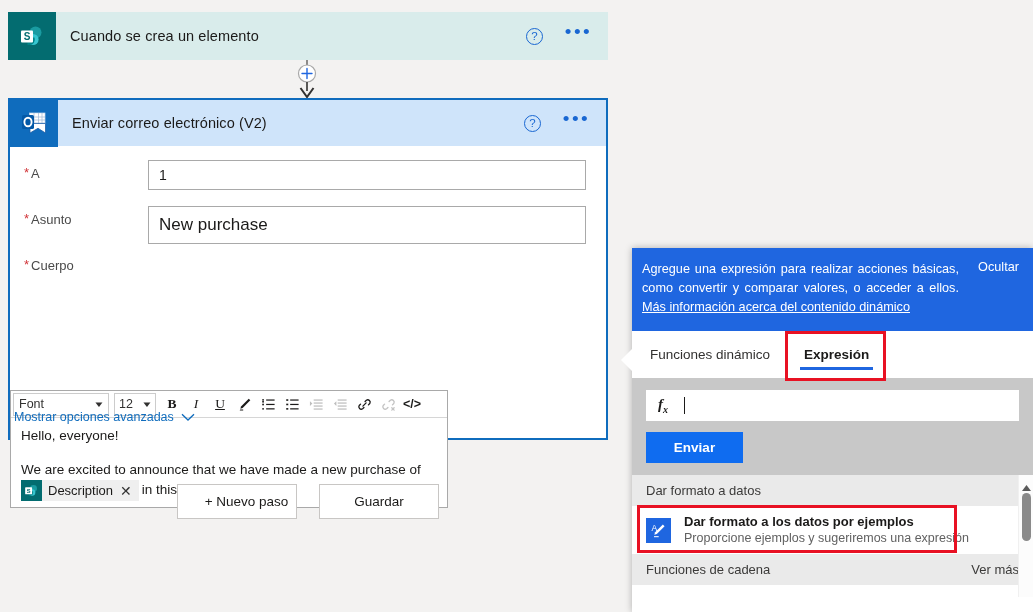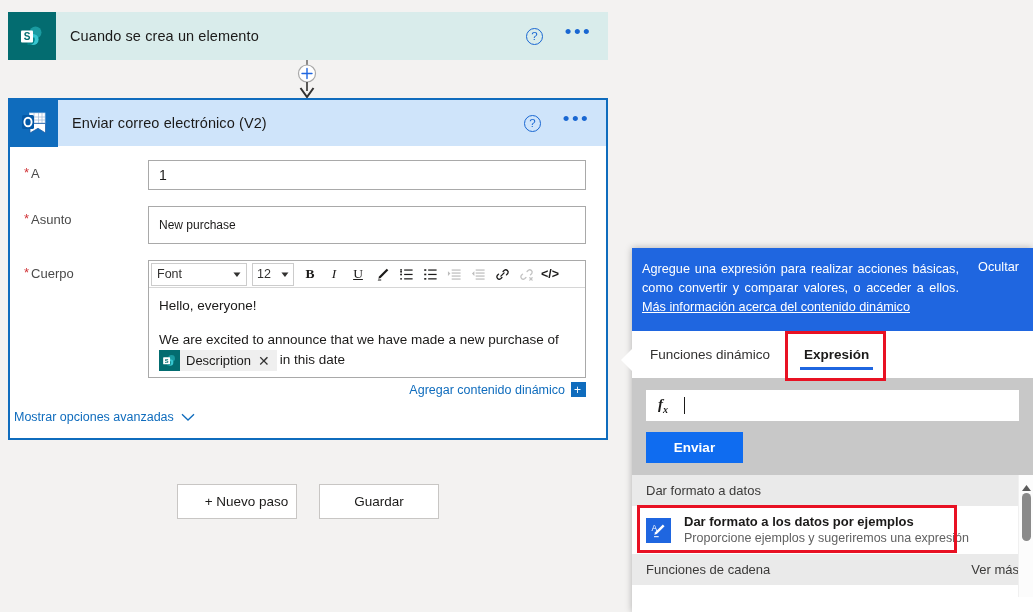--- a/index.html
+++ b/index.html
@@ -57,21 +57,21 @@
     width: 138px; flex: 0 0 138px; padding-left: 14px;
     font-size: 13px; color: #4a4a4a; padding-top: 6px;
   }
   .req { color: #d13438; font-size: 13px; vertical-align: top; line-height: 14px; padding-right: 2px;}
 
   .inp {
     border: 1px solid #a9a9a9; background: #fff; font-size: 13.5px; color: #1b1a19;
     font-family: "Liberation Sans", sans-serif;
   }
   #field-to .inp { width: 438px; height: 30px; padding: 4px 10px; font-size: 14px; }
-  #field-subject .inp { width: 438px; height: 24px; padding: 18px 10px; font-size: 12px; }
+  #field-subject .inp { width: 438px; height: 24px; padding: 18px 10px; font-size: 17px; }
 
   
   #editor-wrap { width: 438px; border: 1px solid #a9a9a9; background:#fff; }
   #toolbar {
     height: 27px; border-bottom: 1px solid #d6d6d6; display: flex; align-items: center;
     padding: 0 2px; gap: 0px; background: #fff;
   }
   .tb-font {
     width: 96px; height: 23px; border: 1px solid #cccccc; display: flex; align-items: center;
     justify-content: space-between; padding: 0 5px; font-size: 12.5px; color: #323130; margin-right: 5px;
@@ -258,21 +258,21 @@
           <input class="inp" value="1" placeholder="Especifique las direcciones de correo electrónico separadas por ;" style="">
         </div>
 
         <div class="field-row" id="field-subject" style="margin-top:16px;">
           <div class="field-label">
             <span class="req">*</span><span>Asunto</span>
           </div>
           <input class="inp" value="New purchase" style="">
         </div>
 
-        <div class="field-row" id="field-body" style="margin-top:16px;">
+        <div class="field-row" id="field-body" style="margin-top:8px;flex-direction:column;">
           <div class="field-label">
             <span class="req">*</span><span>Cuerpo</span>
           </div>
           <div>
             <div id="editor-wrap">
               <div id="toolbar">
                 <div class="tb-font">
                   <span>Font</span>
                   <span class="caret">▼</span>
                 </div>
@@ -371,24 +371,20 @@
                         <text x="8" y="16.5" font-size="10" font-weight="bold" fill="#036c70" text-anchor="middle" font-family="Liberation Sans, sans-serif">S</text>
                       </svg>
                     </span>
                     <span class="token-label">Description</span>
                     <span class="token-x">✕</span>
                   </span><span>in this date</span>
                 </div>
               </div>
             </div>
 
-            <div id="dyn-row">
-              <span id="dyn-link">Agregar contenido dinámico</span>
-              <span id="dyn-plus">+</span>
-            </div>
           </div>
         </div>
 
         <div id="adv-row">
           <span id="adv-link">Mostrar opciones avanzadas</span>
           <span id="adv-chevron">
             <svg width="14" height="9" viewBox="0 0 14 9">
                 <path d="M1 1.2 7 7l6-5.8" fill="none" stroke="#0f6cbd" stroke-width="1.3"></path>
               </svg>
           </span>

